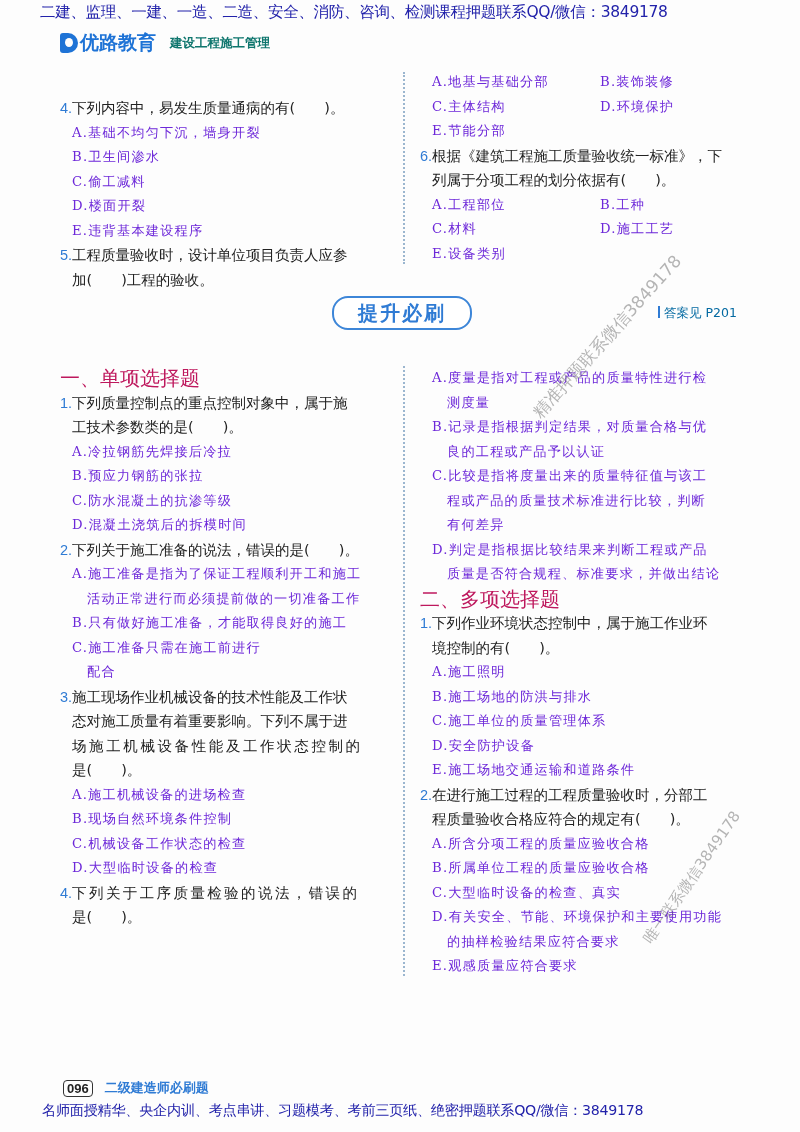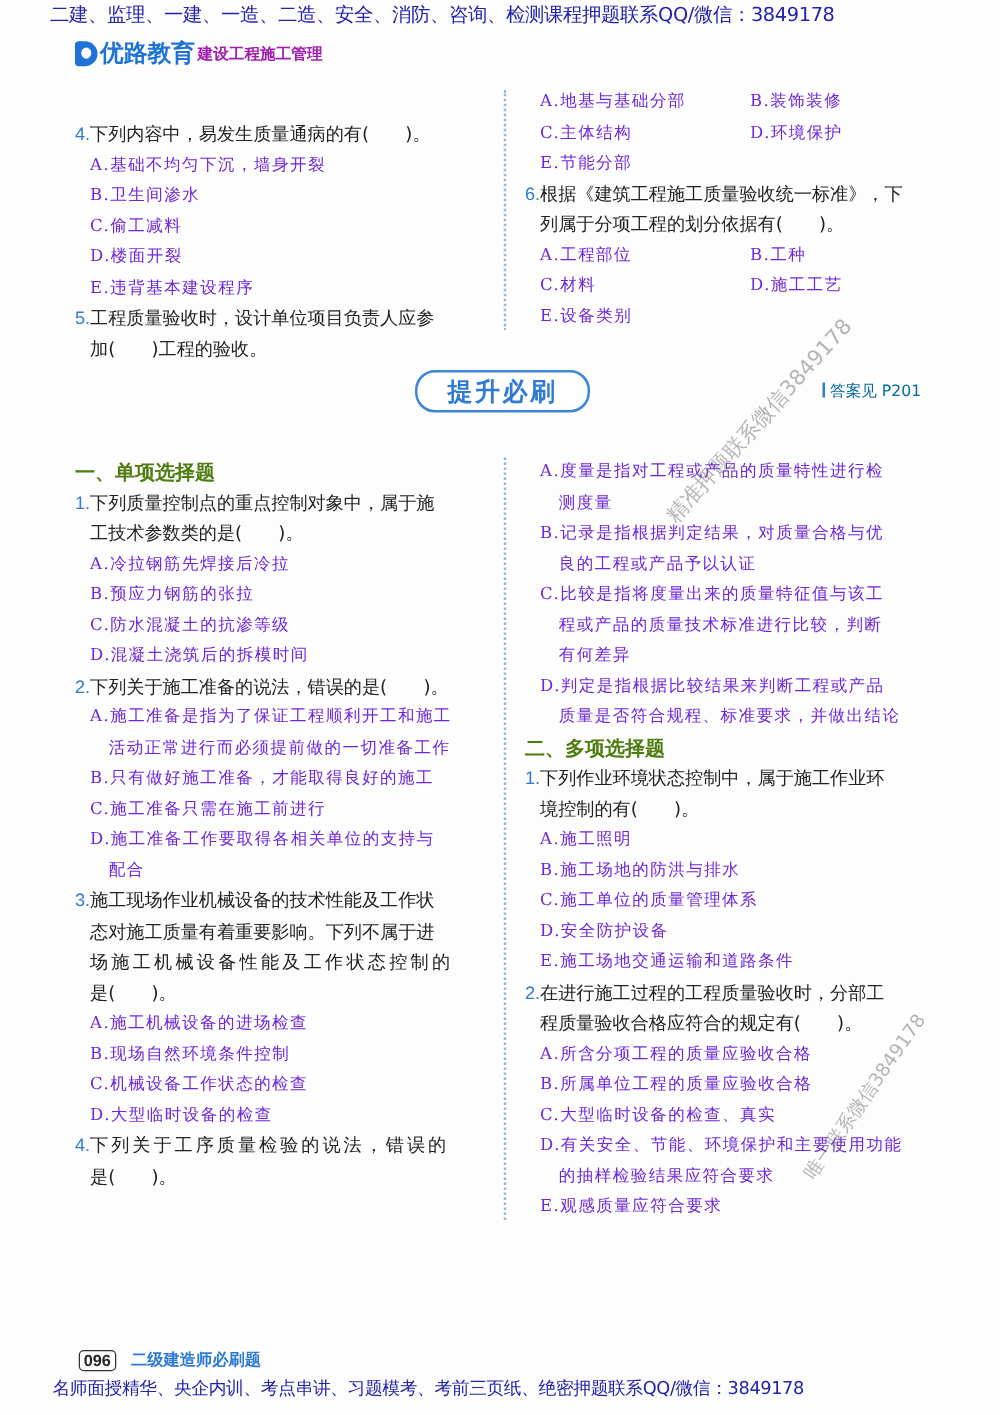--- a/index.html
+++ b/index.html
@@ -4,30 +4,30 @@
   <style>
     * { margin: 0; padding: 0; box-sizing: border-box; }
     html, body { width: 800px; height: 1132px; background: #fdfdfd; overflow: hidden; }
     body { position: relative; font-family: "DejaVu Serif", "Liberation Serif", serif; color: #2a2a2a; }
 
     .top-banner { position: absolute; left: 40px; top: 2px; width: 740px; font-family: "DejaVu Sans", sans-serif; font-size: 15.5px; color: #2222aa; letter-spacing: -0.3px; white-space: nowrap; }
     .brand-row { position: absolute; left: 60px; top: 30px; display: flex; align-items: center; }
     .logo { display: flex; align-items: center; font-family: Liberation Mono, monospace; font-weight: bold; font-size: 19px; color: #1e73d6; }
     .logo-mark { width: 18px; height: 20px; border-radius: 3px 10px 10px 3px; background: #1e73d6; margin-right: 2px; position: relative; }
     .logo-mark::after { content: ""; position: absolute; left: 5px; top: 5px; width: 8px; height: 9px; border-radius: 50%; background: #fdfdfd; }
-    .book-title { margin-left: 2px; font-family: Liberation Mono, monospace; font-size: 12.5px; color: #a21caf; font-weight: bold; }
+    .book-title { margin-left: 14px; font-family: Liberation Mono, monospace; font-size: 12.5px; color: #0f766e; font-weight: bold; }
 
     .col { position: absolute; font-size: 14px; line-height: 24.5px; }
     .q { font-family: "DejaVu Sans", sans-serif; font-size: 14.5px; color: #222; }
     .q .num { color: #2f7bd4; font-family: "Liberation Sans", sans-serif; }
     .q .cont { padding-left: 12px; display: block; }
     .opt { padding-left: 12px; font-family: "DejaVu Serif", serif; font-size: 13.2px; color: #6d28d9; letter-spacing: 1.2px; }
     .opt .cont { display: block; padding-left: 15px; }
     .opt-grid { display: grid; grid-template-columns: 168px 160px; }
-    .section-h { font-family: "DejaVu Sans", sans-serif; font-weight: bold; color: #4d7c0f; font-size: 16px; }
+    .section-h { font-family: "DejaVu Sans", sans-serif; font-weight: normal; color: #be185d; font-size: 20px; }
 
     .divider { position: absolute; left: 403px; width: 0; border-left: 2px dotted #9bb6cf; }
 
     .pill { position: absolute; left: 332px; top: 296px; width: 140px; height: 34px; border: 2px solid #3d86d8; border-radius: 16px; display: flex; align-items: center; justify-content: center; font-family: "DejaVu Sans", sans-serif; font-size: 20px; font-weight: bold; color: #2f7bd4; letter-spacing: 2px; background: #fff; }
     .answer-ref { position: absolute; left: 658px; top: 305px; font-family: "DejaVu Sans", sans-serif; font-size: 12.5px; color: #0369a1; font-weight: normal; }
     .answer-ref .bar { display: inline-block; width: 2px; height: 12px; background: #2f7bd4; margin-right: 4px; vertical-align: -1px; }
 
     .watermark { position: absolute; font-family: "DejaVu Sans", sans-serif; color: rgba(90,90,90,0.45); font-size: 17px; white-space: nowrap; transform-origin: left bottom; }
 
     .footer-page { position: absolute; left: 63px; top: 1079px; display: flex; align-items: center; }
@@ -101,21 +101,21 @@
   <div class="opt">B.预应力钢筋的张拉</div>
   <div class="opt">C.防水混凝土的抗渗等级</div>
   <div class="opt">D.混凝土浇筑后的拆模时间</div>
 
   <div class="q">
     <span class="num">2.</span><span>下列关于施工准备的说法，错误的是(　　)。</span>
   </div>
   <div class="opt"><span>A.施工准备是指为了保证工程顺利开工和施工</span><span class="cont">活动正常进行而必须提前做的一切准备工作</span></div>
   <div class="opt"><span>B.只有做好施工准备，才能取得良好的施工</span></div>
   <div class="opt"><span>C.施工准备只需在施工前进行</span></div>
-  <div class="opt"><span>D.施工准备工作要取得各相关单位的支持与</span><span class="cont">配合</span></div>
+  <div class="opt"><span class="cont">配合</span></div>
 
   <div class="q">
     <span class="num">3.</span><span>施工现场作业机械设备的技术性能及工作状</span>
     <span class="cont">态对施工质量有着重要影响。下列不属于进</span>
     <span class="cont" style="letter-spacing:2.6px;">场施工机械设备性能及工作状态控制的</span>
     <span class="cont">是(　　)。</span>
   </div>
   <div class="opt">A.施工机械设备的进场检查</div>
   <div class="opt">B.现场自然环境条件控制</div>
   <div class="opt">C.机械设备工作状态的检查</div>

